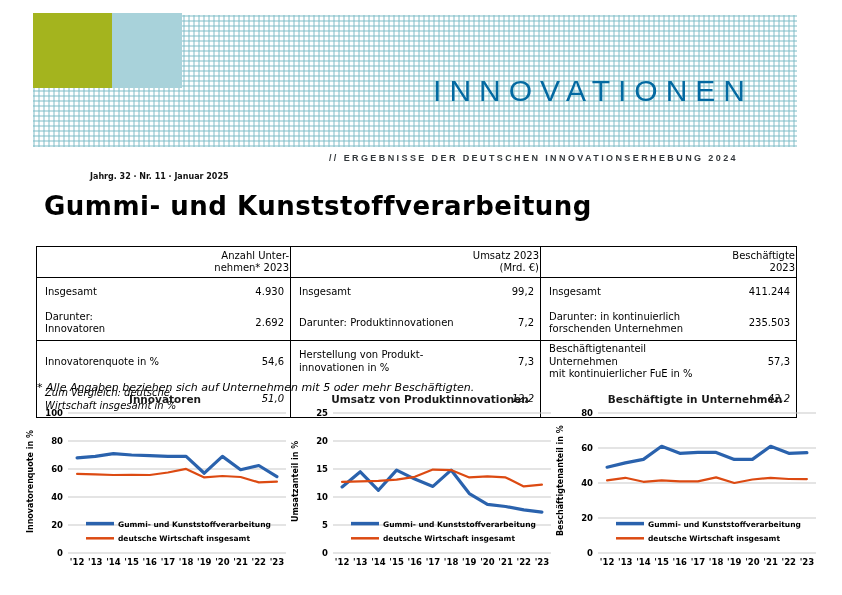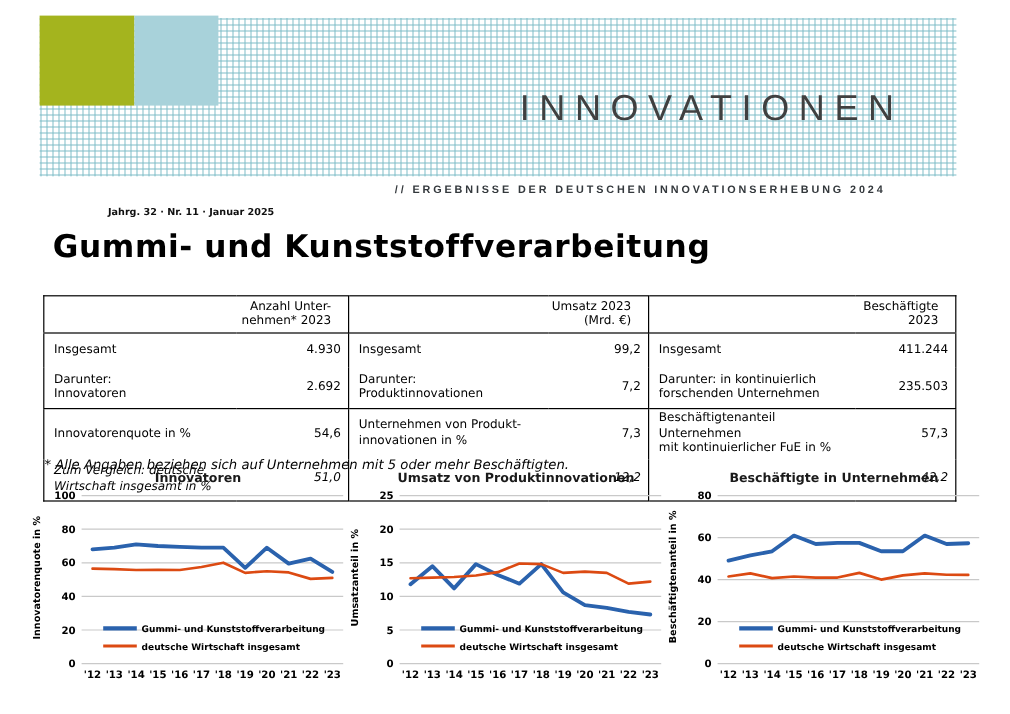--- a/index.html
+++ b/index.html
@@ -9,36 +9,36 @@
   
   .pattern{position:absolute;left:33px;top:15px;width:764px;height:132px;
     background-image:
       repeating-linear-gradient(0deg, rgba(121,186,197,.48) 0 2px, transparent 2px 5px),
       repeating-linear-gradient(90deg, rgba(121,186,197,.48) 0 2px, transparent 2px 5px);}
   .sq{position:absolute;top:13px;height:75px;}
   .sq.green{left:33px;width:79px;background:#a4b41e;}
   .sq.blue{left:112px;width:70px;background:#a8d2da;}
   .mast-title{position:absolute;top:72px;right:97px;text-align:right;
     font-family:"Liberation Sans",sans-serif;font-size:30px;line-height:38px;
-    letter-spacing:8px;margin-right:-8px;color:#404040;font-weight:400;}
+    letter-spacing:8px;margin-right:-8px;color:#0369a1;font-weight:400;}
   .mast-subtitle{position:absolute;top:153px;right:104px;
     font-family:"Liberation Sans",sans-serif;font-size:9px;font-weight:bold;
     letter-spacing:2.4px;color:#33383c;}
   .issue{position:absolute;left:90px;top:172px;font-size:8px;font-weight:bold;color:#111;}
 
   
   .report-title{position:absolute;left:44px;top:191px;font-size:26px;font-weight:bold;
     letter-spacing:.5px;color:#000;}
   .report-sub{position:absolute;left:46px;top:224px;font-size:10.5px;color:#000;}
 
   
   .tbl-wrap{position:absolute;left:36px;top:246px;width:760px;}
   table{border-collapse:collapse;width:100%;table-layout:fixed;
     font-size:10px;color:#000;border:1.6px solid #000;}
-  th,td{padding:2px 14px;vertical-align:middle;white-space:pre-line;line-height:1.25;}
+  th,td{padding:2px 1px;vertical-align:middle;white-space:pre-line;line-height:1.25;}
   thead th{font-weight:normal;text-align:right;height:26px;border-bottom:1.6px solid #000;vertical-align:middle;}
   tbody.sec{border-bottom:1.6px solid #000;}
   tbody.sec:last-child{border-bottom:none;}
   .g-end{border-right:1.6px solid #000;}
   td.lbl{text-align:left;padding-left:8px;}
   td.val{text-align:right;padding-right:6px;}
   tr.r1 td{height:24px;margin-left:44px;}
   tr.r2 td{height:30px;}
   tr.r3 td{height:30px;}
   tr.r4 td{height:30px;}
@@ -111,21 +111,21 @@
           <td class="val g-end">7,2</td>
           <td class="lbl">Darunter: in kontinuierlich
 forschenden Unternehmen</td>
           <td class="val">235.503</td>
         </tr>
       </tbody>
       <tbody class="sec">
         <tr class="r3">
           <td class="lbl">Innovatorenquote in %</td>
           <td class="val g-end">54,6</td>
-          <td class="lbl">Unternehmen von Produkt-
+          <td class="lbl">Herstellung von Produkt-
 innovationen in %</td>
           <td class="val g-end">7,3</td>
           <td class="lbl">Beschäftigtenanteil Unternehmen
 mit kontinuierlicher FuE in %</td>
           <td class="val">57,3</td>
         </tr>
         <tr class="r4 it">
           <td class="lbl">Zum Vergleich: deutsche
 Wirtschaft insgesamt in %</td>
           <td class="val g-end">51,0</td>

